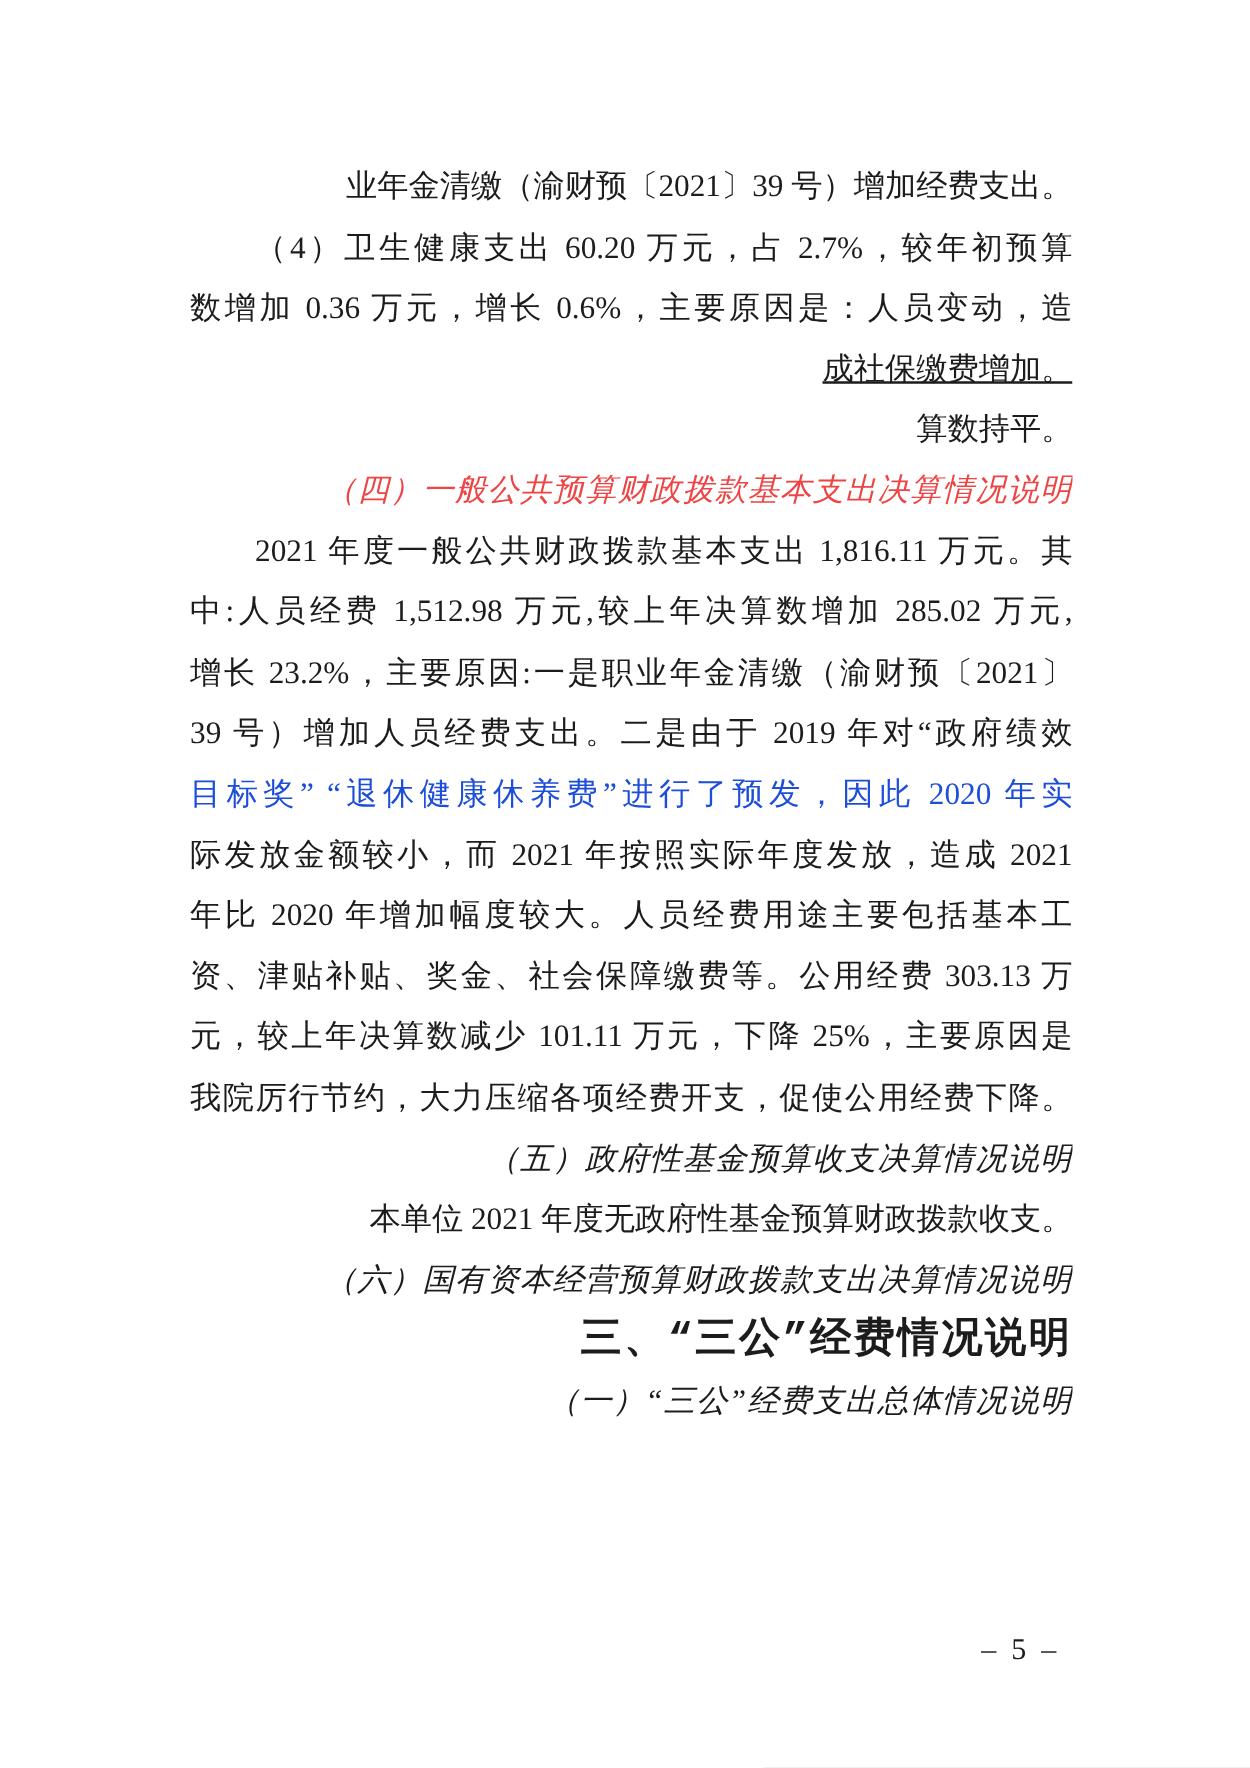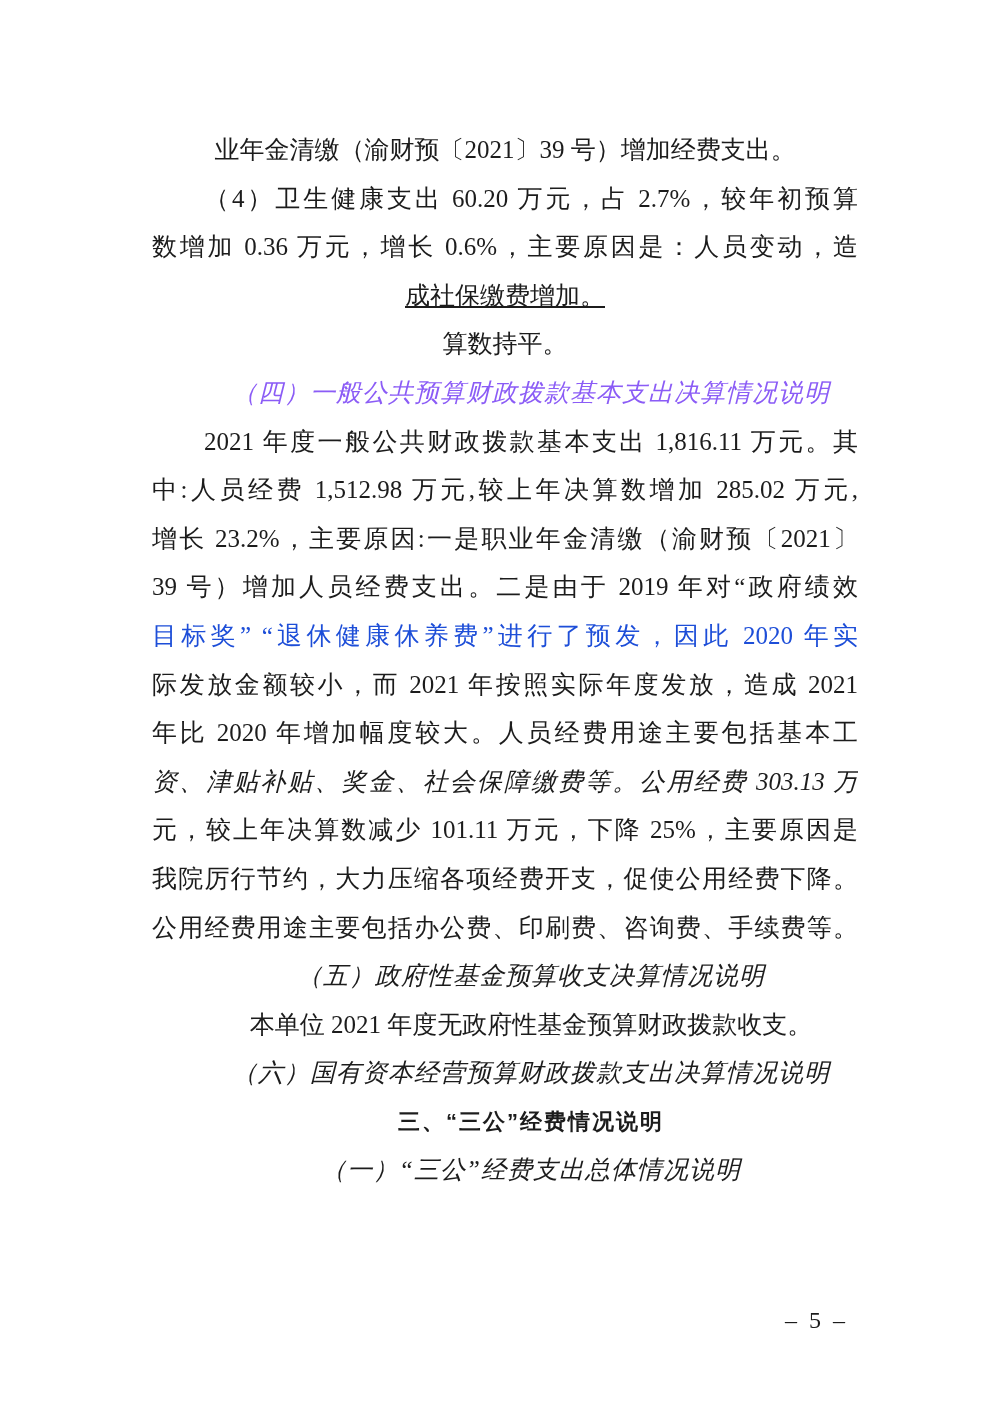--- a/index.html
+++ b/index.html
@@ -22,39 +22,39 @@
     width: 706px;
   }
   .line {
     height: 48.6px;
     line-height: 48.6px;
     font-size: 25px;
     font-family: "Liberation Serif", "DejaVu Serif", serif;
     color: #1c1c1c;
     overflow: hidden;
     white-space: normal;
-    text-align: center;
+    text-align: right;
   }
   .line.justify {
     text-align: justify;
     text-align-last: justify;
   }
   .line.indent {
     text-indent: 52px;
   }
   
   .line.kai {
     font-style: italic;
     letter-spacing: 1px;
   }
   
   .line.hei {
-    font-family: Liberation Sans, sans-serif;
+    font-family: Liberation Mono, monospace;
     font-weight: 700;
-    font-size: 22px;
+    font-size: 33px;
     letter-spacing: 2px;
   }
   .page-number {
     position: absolute;
     top: 1303px;
     right: 152px;
     height: 34px;
     line-height: 34px;
     font-size: 24px;
     font-family: "Liberation Serif", "DejaVu Serif", serif;
@@ -65,32 +65,31 @@
 </head>
 <body>
 
 <div class="page" style="background: rgb(255, 255, 255);">
   <div class="doc-body" id="doc-body">
       <div class="line body" style="color: rgb(28, 28, 28);">业年金清缴（渝财预〔2021〕39 号）增加经费支出。</div>
       <div class="line body indent justify" style="color: rgb(28, 28, 28);">（4）卫生健康支出 60.20 万元，占 2.7%，较年初预算</div>
       <div class="line body justify" style="color: rgb(28, 28, 28);">数增加 0.36 万元，增长 0.6%，主要原因是：人员变动，造</div>
       <div class="line body" style="color: rgb(28, 28, 28); text-decoration: underline;">成社保缴费增加。</div>
       <div class="line body" style="color: rgb(28, 28, 28);">算数持平。</div>
-      <div class="line kai indent" style="color: #8b5cf6;">（四）一般公共预算财政拨款基本支出决算情况说明</div>
+      <div class="line kai indent" style="color: #ef4444;">（四）一般公共预算财政拨款基本支出决算情况说明</div>
       <div class="line body indent justify" style="color: rgb(28, 28, 28);">2021 年度一般公共财政拨款基本支出 1,816.11 万元。其</div>
       <div class="line body justify" style="color: rgb(28, 28, 28);">中:人员经费 1,512.98 万元,较上年决算数增加 285.02 万元,</div>
       <div class="line body justify" style="color: rgb(28, 28, 28);">增长 23.2%，主要原因:一是职业年金清缴（渝财预〔2021〕</div>
       <div class="line body justify" style="color: rgb(28, 28, 28);">39 号）增加人员经费支出。二是由于 2019 年对“政府绩效</div>
       <div class="line body justify" style="color: #1d4ed8;">目标奖” “退休健康休养费”进行了预发，因此 2020 年实</div>
       <div class="line body justify" style="color: rgb(28, 28, 28);">际发放金额较小，而 2021 年按照实际年度发放，造成 2021</div>
       <div class="line body justify" style="color: rgb(28, 28, 28);">年比 2020 年增加幅度较大。人员经费用途主要包括基本工</div>
-      <div class="line body justify" style="color: rgb(28, 28, 28); font-style: italic;">资、津贴补贴、奖金、社会保障缴费等。公用经费 303.13 万</div>
+      <div class="line body justify" style="color: rgb(28, 28, 28);">资、津贴补贴、奖金、社会保障缴费等。公用经费 303.13 万</div>
       <div class="line body justify" style="color: rgb(28, 28, 28);">元，较上年决算数减少 101.11 万元，下降 25%，主要原因是</div>
       <div class="line body justify" style="color: rgb(28, 28, 28);">我院厉行节约，大力压缩各项经费开支，促使公用经费下降。</div>
-      <div class="line body justify" style="color: rgb(28, 28, 28);">公用经费用途主要包括办公费、印刷费、咨询费、手续费等。</div>
       <div class="line kai indent" style="color: rgb(28, 28, 28);">（五）政府性基金预算收支决算情况说明</div>
       <div class="line body indent" style="color: rgb(28, 28, 28);">本单位 2021 年度无政府性基金预算财政拨款收支。</div>
       <div class="line kai indent" style="color: rgb(28, 28, 28);">（六）国有资本经营预算财政拨款支出决算情况说明</div>
       <div class="line hei indent" style="color: rgb(28, 28, 28);">三、“三公”经费情况说明</div>
       <div class="line kai indent" style="color: rgb(28, 28, 28);">（一）“三公”经费支出总体情况说明</div>
     </div>
   <div class="page-number" style="color: rgb(28, 28, 28);">– 5 –</div>
 </div>
 
 </body></html>

